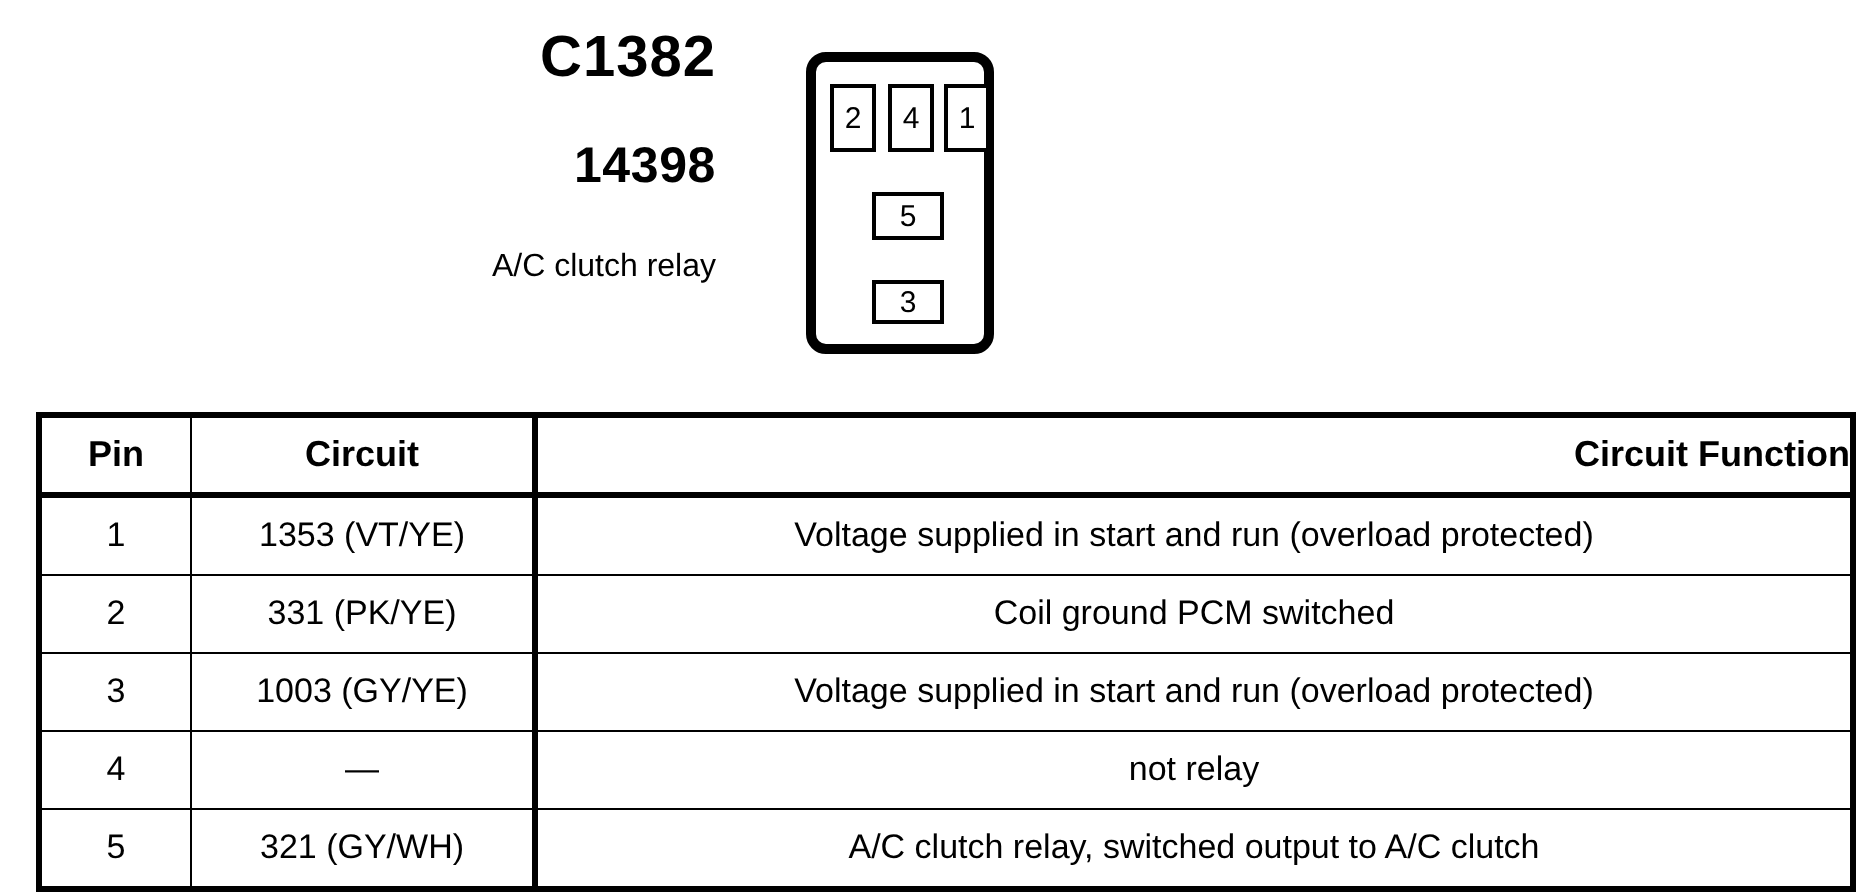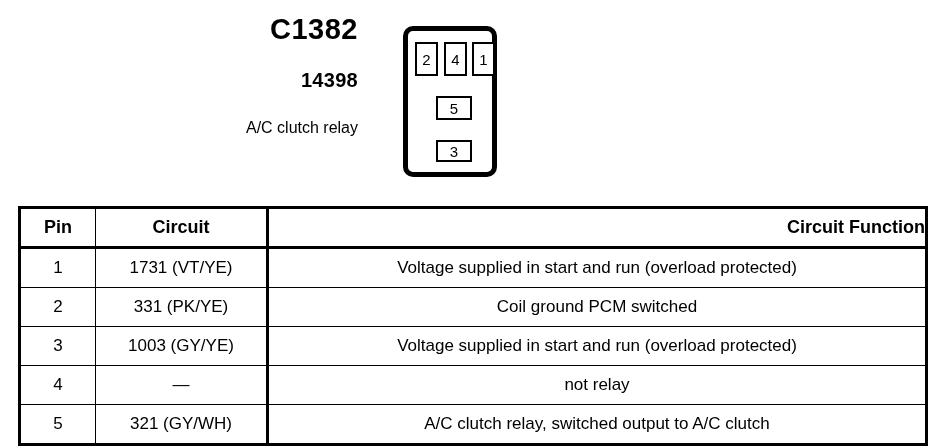--- a/index.html
+++ b/index.html
@@ -25,21 +25,21 @@
     text-align: right;
   }
   #connector-id {
     font-size: 29px;
     font-weight: bold;
     letter-spacing: 0.5px;
     line-height: 1.05;
     margin: 0;
   }
   #part-number {
-    font-size: 20px;
+    font-size: 25px;
     font-weight: bold;
     letter-spacing: 0.3px;
     line-height: 1.05;
     margin: 26px 0 0 0;
   }
   #component-name {
     font-size: 16px;
     font-weight: normal;
     line-height: 1.05;
     margin: 29px 0 0 0;
@@ -158,21 +158,21 @@
   <thead>
     <tr>
       <th class="col-pin">Pin</th>
       <th class="col-circ">Circuit</th>
       <th class="col-func" style="text-align:right">Circuit Function</th>
     </tr>
   </thead>
   <tbody>
     <tr>
       <td class="col-pin">1</td>
-      <td class="col-circ">1731 (VT/YE)</td>
+      <td class="col-circ">1353 (VT/YE)</td>
       <td class="col-func">Voltage supplied in start and run (overload protected)</td>
     </tr>
     <tr>
       <td class="col-pin">2</td>
       <td class="col-circ">331 (PK/YE)</td>
       <td class="col-func">Coil ground PCM switched</td>
     </tr>
     <tr>
       <td class="col-pin">3</td>
       <td class="col-circ">1003 (GY/YE)</td>

